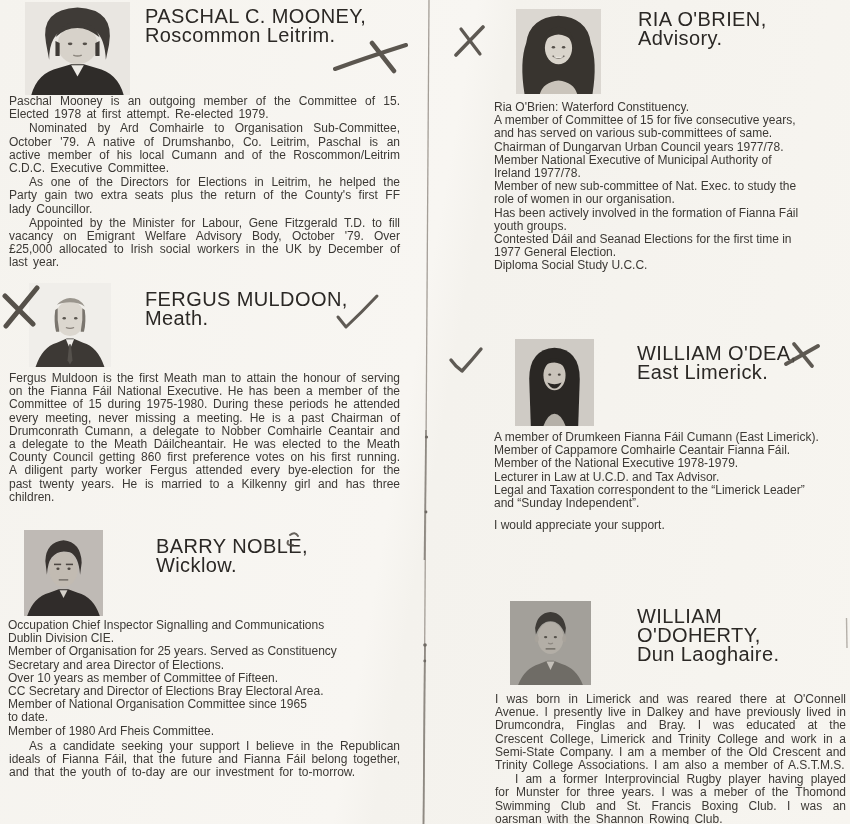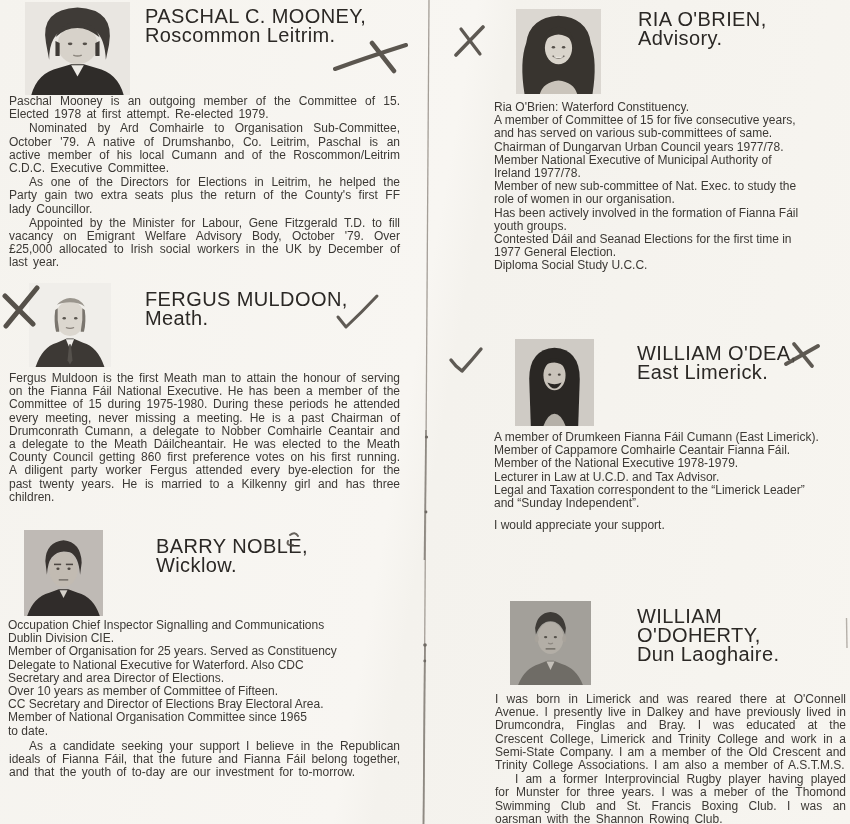--- a/index.html
+++ b/index.html
@@ -109,26 +109,26 @@
       </svg>
     </div>
     <div class="heading" style="left:156px;top:537px">
       <div>BARRY NOBLE,</div>
       <div>Wicklow.</div>
     </div>
     <div class="body" style="left:8px;top:619px;width:398px">
       <div>Occupation Chief Inspector Signalling and Communications</div>
       <div>Dublin Division CIE.</div>
       <div>Member of Organisation for 25 years. Served as Constituency</div>
-      <div>Delegate to National Executive for Waterford. Also CDC</div>
       <div>Secretary and area Director of Elections.</div>
       <div>Over 10 years as member of Committee of Fifteen.</div>
       <div>CC Secretary and Director of Elections Bray Electoral Area.</div>
       <div>Member of National Organisation Committee since 1965</div>
       <div>to date.</div>
+      <div>Member of 1980 Ard Fheis Committee.</div>
     </div>
     <div class="body justified" style="left:8px;top:739px;width:393px">
       <p class="indent">As a candidate seeking your support I believe in the Republican ideals of Fianna Fáil, that the future and Fianna Fáil belong together, and that the youth of to-day are our investment for to-morrow.</p>
     </div>
   </section>
 
   
   <section>
     <div class="photo" style="left:516px;top:9px;width:85px;height:85px">
       <svg viewBox="0 0 100 100" preserveAspectRatio="none">

